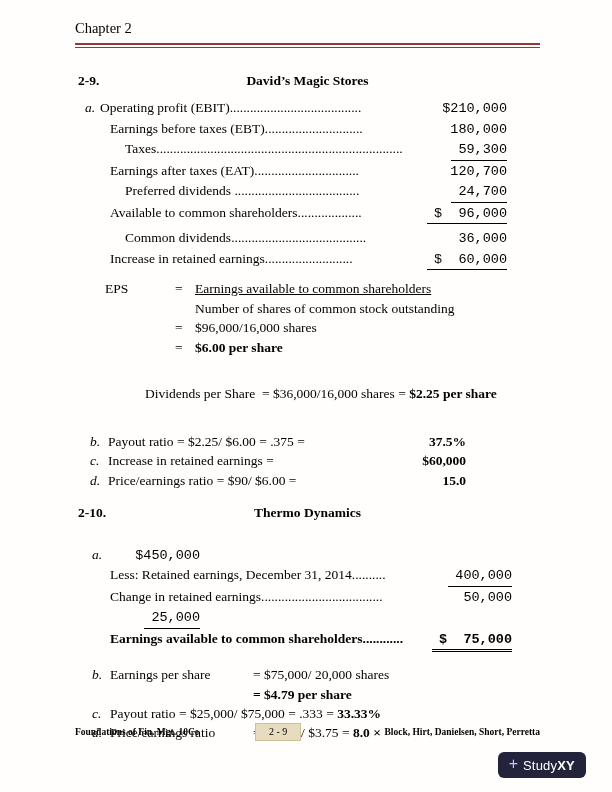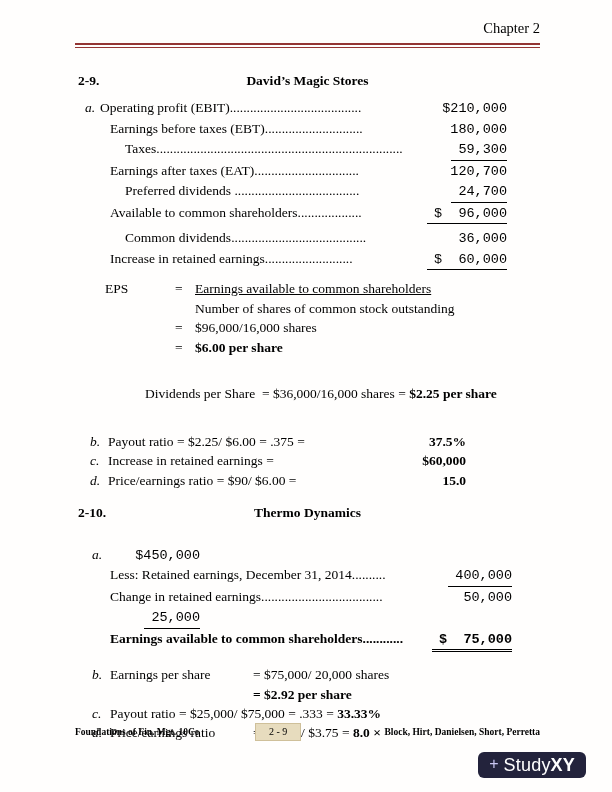--- a/index.html
+++ b/index.html
@@ -1,21 +1,21 @@
 <!DOCTYPE html>
 <html><head>
 <meta charset="utf-8">
 <style>
   * { margin:0; padding:0; box-sizing:border-box; }
   html, body { width:612px; height:792px; }
   body { background:#ffffff; font-family:"Liberation Serif", serif; color:#000; }
   .page { position:relative; width:612px; height:792px; background:#fffefd; overflow:hidden; }
   .content { position:absolute; left:75px; right:72px; top:20px; }
 
-  .chapter { text-align:right; font-size:14.5px; }
+  .chapter { text-align:left; font-size:14.5px; }
   .rule { margin-top:6px; height:5px; border-top:2.5px solid #943634; border-bottom:1px solid #943634; }
 
   .problem-head { position:relative; margin-top:25px; font-weight:bold; font-size:13.5px; height:18px; }
   .problem-head.second { margin-top:15px; }
   .problem-num { position:absolute; left:3px; top:0; }
   .problem-title { display:block; text-align:center; }
 
   .statement { margin-top:7px; width:432px; font-size:13.5px; line-height:19.5px; }
   .statement.wide { width:437px; }
   .statement.mt-lg { margin-top:22px; }
@@ -61,21 +61,21 @@
   .footer { position:absolute; left:75px; width:465px; top:723px; height:20px; font-size:9.5px; font-weight:bold; }
   .footer-left  { position:absolute; left:0; top:4px; }
   .footer-right { position:absolute; right:0; top:4px; }
   .page-box { position:absolute; left:180px; top:0; background:#e7dcbe; border:1px solid #cfc09a;
               padding:2px 13px 3px; font-size:10px; font-weight:normal; }
 
   .studyxy { position:absolute; right:26px; top:752px; height:26px; background:#23233c; border-radius:6px;
              display:flex; align-items:center; justify-content:center; gap:5px; padding:0 11px;
              font-family:"Liberation Sans", sans-serif; }
   .studyxy-plus { color:#c9c6f2; font-size:16px; line-height:1; margin-top:-2px; font-weight:300; }
-  .studyxy-brand { color:#ffffff; font-size:18px; letter-spacing:.2px; }
+  .studyxy-brand { color:#ffffff; font-size:13px; letter-spacing:.2px; }
   .studyxy-brand .xy { font-weight:bold; }
 </style>
 </head>
 <body>
 
 <div class="page">
   <div class="content">
 
     <div class="chapter">Chapter 2</div>
     <div class="rule"></div>
@@ -199,21 +199,21 @@
         </div>
       </div>
 
       <div class="items2">
         <div class="item2-row">
           <span class="item2-letter">b.</span>
           <span class="item2-label">Earnings per share</span>
           <span class="item2-text">= $75,000/ 20,000 shares</span>
         </div>
         <div class="item2-row cont">
-          <span class="item2-text bold">= $2.92 per share</span>
+          <span class="item2-text bold">= $4.79 per share</span>
         </div>
         <div class="item2-row">
           <span class="item2-letter">c.</span>
           <span class="item2-text">Payout ratio = $25,000/ $75,000 = .333 = </span>
           <span class="bold">33.33%</span>
         </div>
         <div class="item2-row">
           <span class="item2-letter">d.</span>
           <span class="item2-label">Price/earnings ratio</span>
           <span class="item2-text">= $30.00/ $3.75 = </span>

